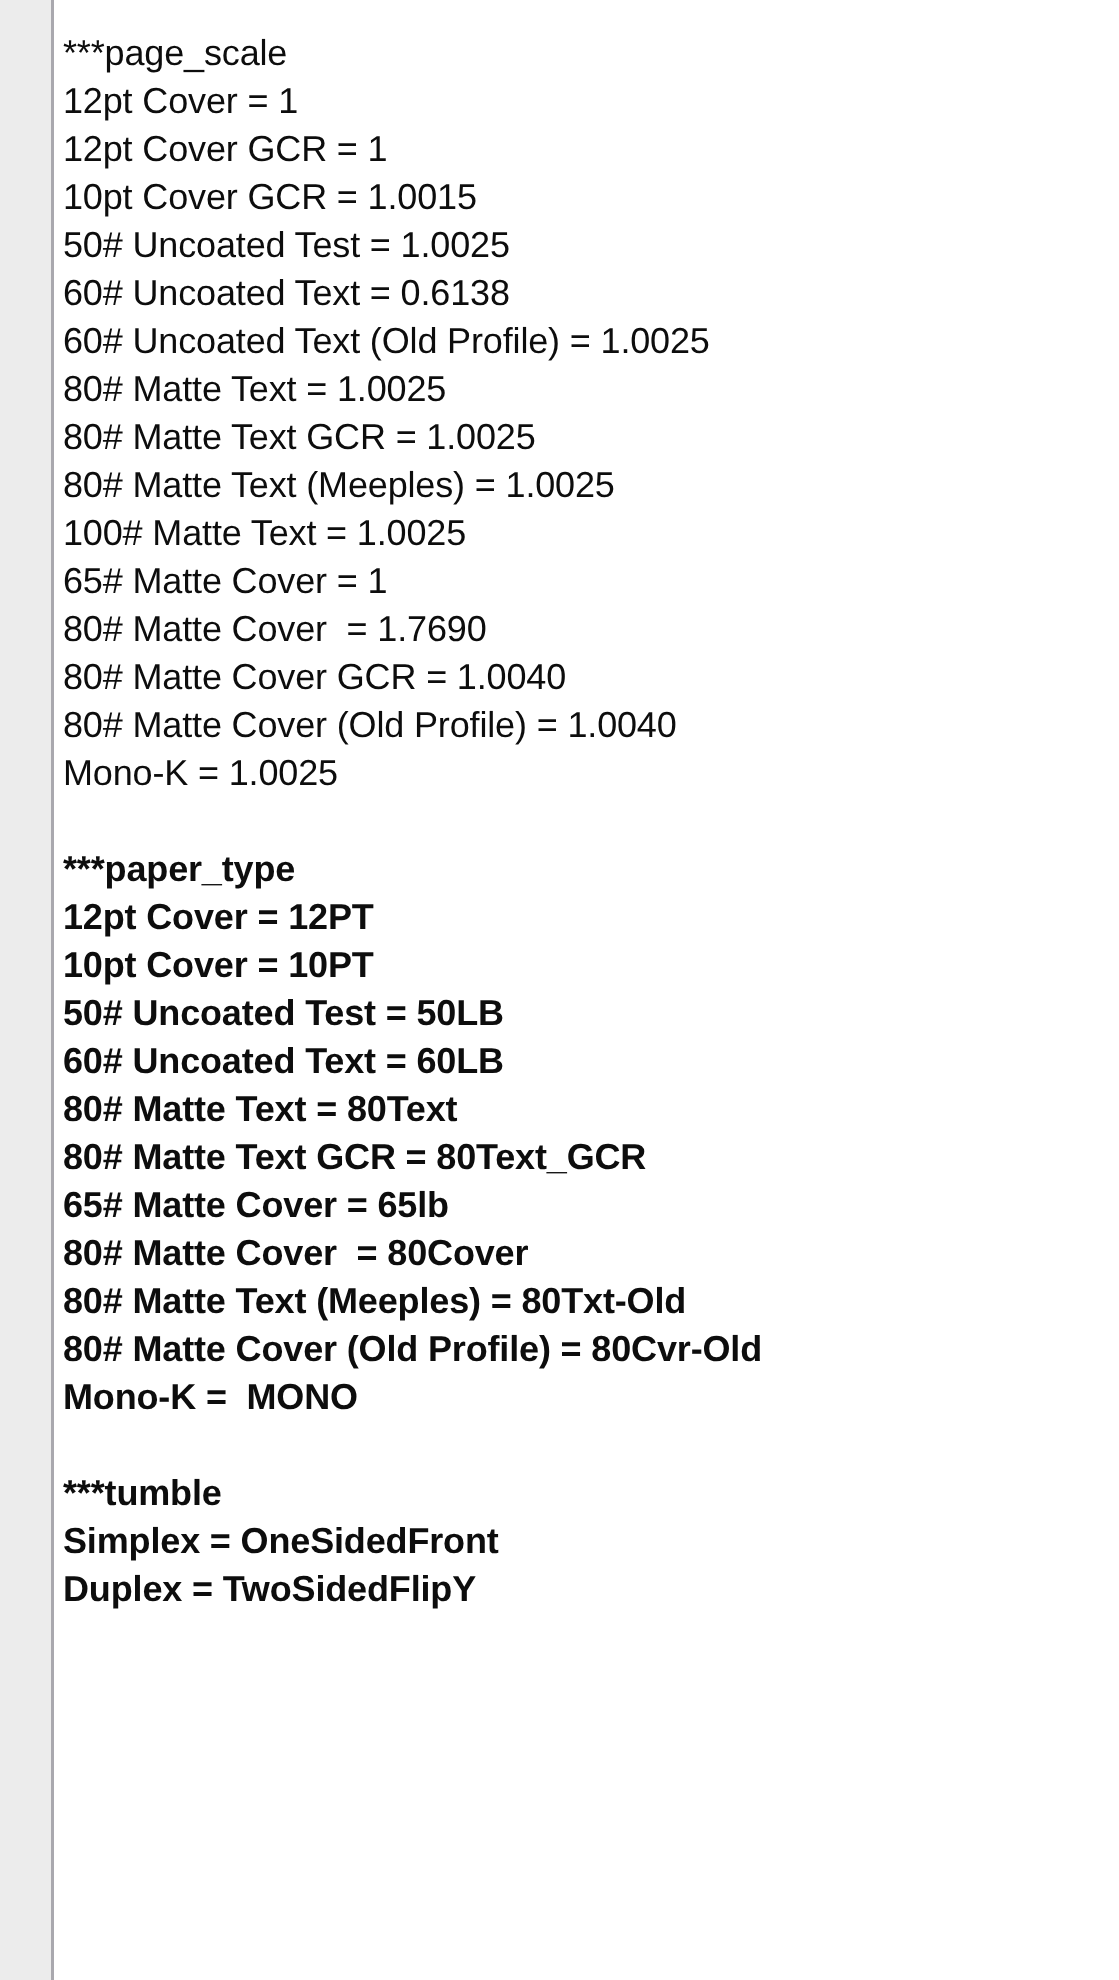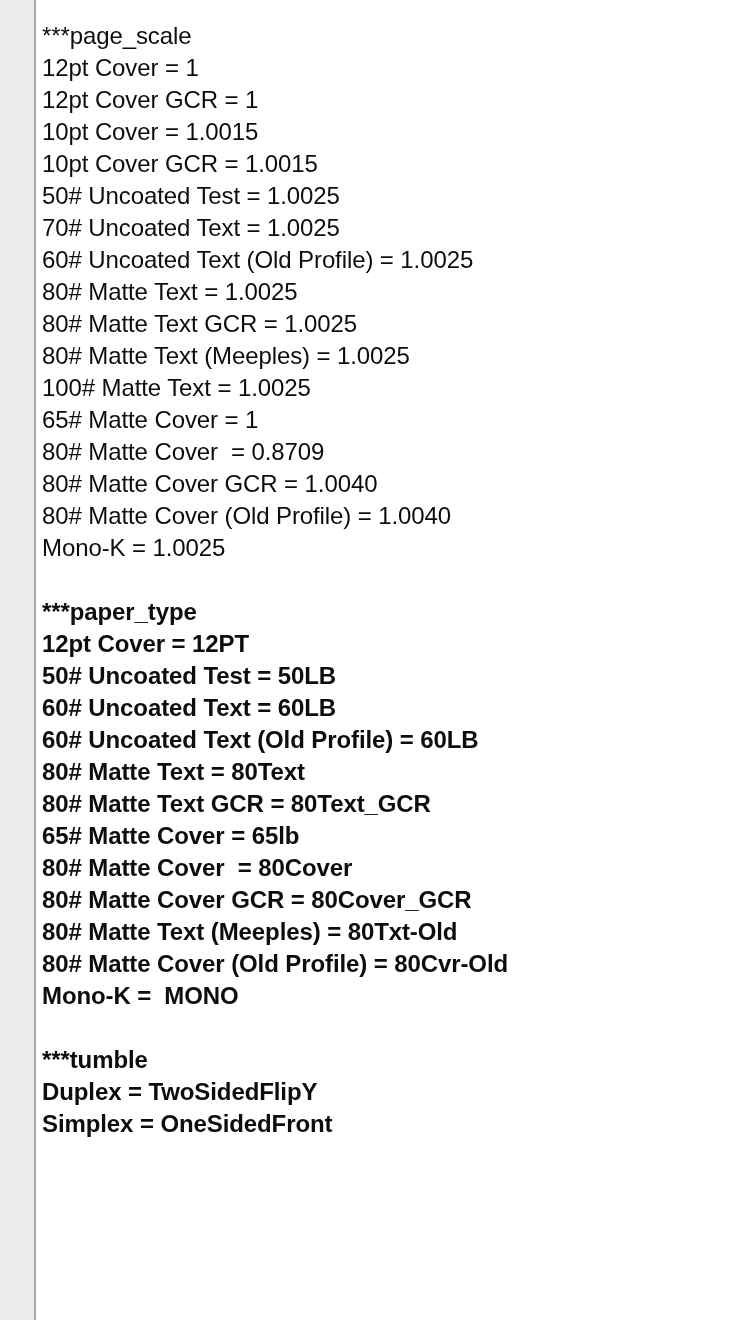--- a/index.html
+++ b/index.html
@@ -49,49 +49,47 @@
 <body>
 
 <div class="screen">
   <div class="gutter"></div>
   <div class="divider"></div>
   <div class="content" id="doc">
       <div class="section">
         <div class="line">***page_scale</div>
         <div class="line">12pt Cover = 1</div>
         <div class="line">12pt Cover GCR = 1</div>
-        <div class="line">10pt Cover = 1.0015</div>
         <div class="line">10pt Cover GCR = 1.0015</div>
         <div class="line">50# Uncoated Test = 1.0025</div>
-        <div class="line">70# Uncoated Text = 1.0025</div>
+        <div class="line">60# Uncoated Text = 0.6138</div>
         <div class="line">60# Uncoated Text (Old Profile) = 1.0025</div>
         <div class="line">80# Matte Text = 1.0025</div>
         <div class="line">80# Matte Text GCR = 1.0025</div>
         <div class="line">80# Matte Text (Meeples) = 1.0025</div>
         <div class="line">100# Matte Text = 1.0025</div>
         <div class="line">65# Matte Cover = 1</div>
-        <div class="line">80# Matte Cover  = 0.8709</div>
+        <div class="line">80# Matte Cover  = 1.7690</div>
         <div class="line">80# Matte Cover GCR = 1.0040</div>
         <div class="line">80# Matte Cover (Old Profile) = 1.0040</div>
         <div class="line">Mono-K = 1.0025</div>
       </div>
       <div class="section">
         <div class="line">***paper_type</div>
         <div class="line">12pt Cover = 12PT</div>
+        <div class="line">10pt Cover = 10PT</div>
         <div class="line">50# Uncoated Test = 50LB</div>
         <div class="line">60# Uncoated Text = 60LB</div>
-        <div class="line">60# Uncoated Text (Old Profile) = 60LB</div>
         <div class="line">80# Matte Text = 80Text</div>
         <div class="line">80# Matte Text GCR = 80Text_GCR</div>
         <div class="line">65# Matte Cover = 65lb</div>
         <div class="line">80# Matte Cover  = 80Cover</div>
-        <div class="line">80# Matte Cover GCR = 80Cover_GCR</div>
         <div class="line">80# Matte Text (Meeples) = 80Txt-Old</div>
         <div class="line">80# Matte Cover (Old Profile) = 80Cvr-Old</div>
         <div class="line">Mono-K =  MONO</div>
       </div>
       <div class="section">
         <div class="line">***tumble</div>
+        <div class="line">Simplex = OneSidedFront</div>
         <div class="line">Duplex = TwoSidedFlipY</div>
-        <div class="line">Simplex = OneSidedFront</div>
       </div>
     </div>
 </div>
 
 </body></html>

